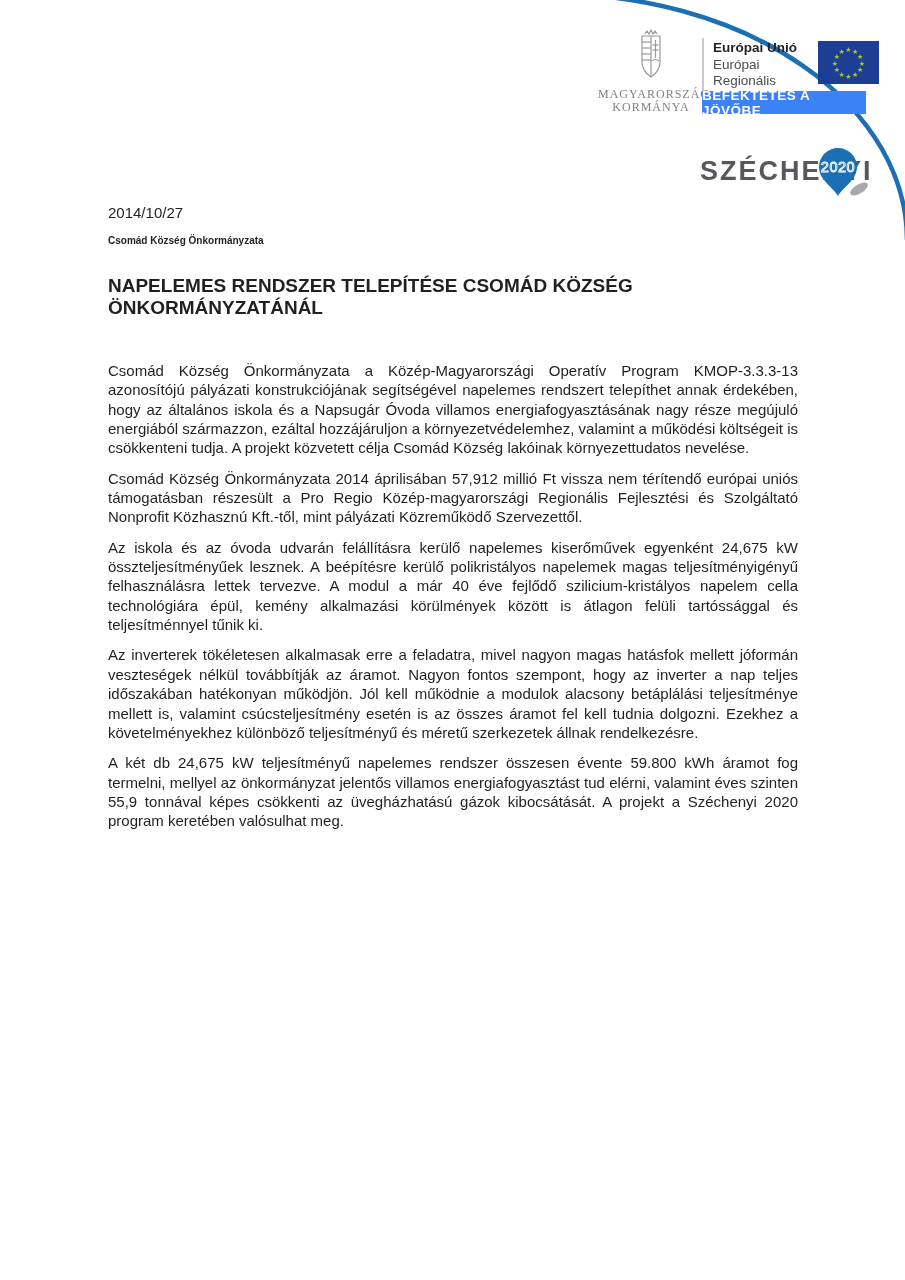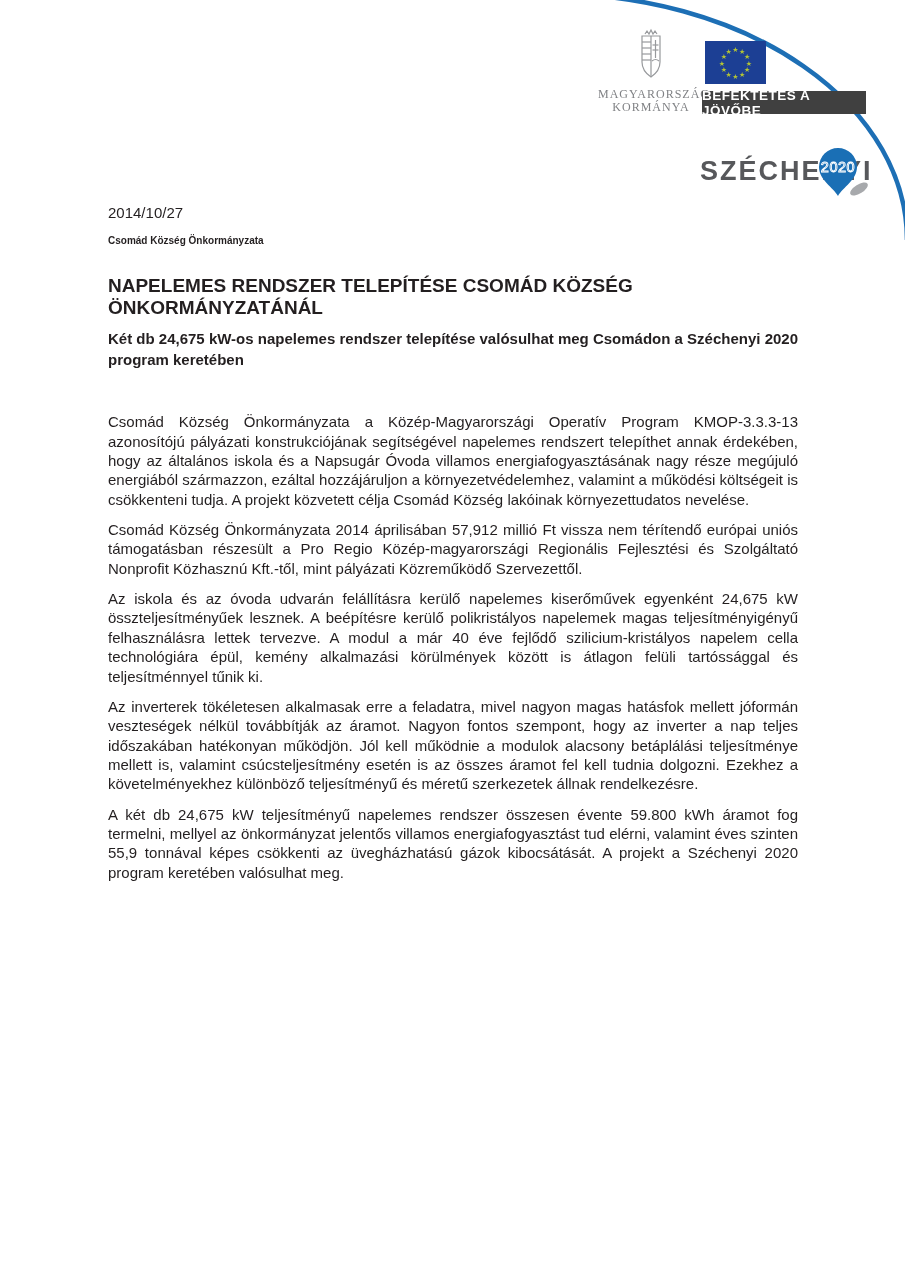--- a/index.html
+++ b/index.html
@@ -35,21 +35,21 @@
   .eu-flag {
     position:relative; width:61px; height:43px; margin-left:3px; margin-top:3px;
     background:#1c3f94;
   }
   .eu-flag .star {
     position:absolute; font-size:7px; line-height:7px;
     transform:translate(-50%,-50%);
   }
   .banner {
     position:absolute; left:702px; top:91px; width:164px; height:23px;
-    background:#404040; color:#ffffff;
+    background:#3b82f6; color:#ffffff;
     font-weight:bold; font-size:13.5px; letter-spacing:0.5px;
     display:flex; align-items:center; justify-content:center;
   }
 
   .szechenyi { position:absolute; left:700px; top:146px; width:180px; height:60px; }
   .szechenyi-text {
     position:absolute; left:0; top:10px;
     font-weight:bold; font-size:27px; letter-spacing:2px; color:#57585b;
   }
   .pin-svg { position:absolute; left:115px; top:0; }
@@ -98,20 +98,25 @@
         <path d="M20 33 q3.5 -3 7 0"></path>
       </g>
     </svg>
     <div class="gov-name">
       <div>MAGYARORSZÁG</div>
       <div>KORMÁNYA</div>
     </div>
   </div>
 
   <div class="eu-block">
+    <div class="eu-text">
+      <div class="eu-line1">Európai Unió</div>
+      <div>Európai Regionális</div>
+      <div>Fejlesztési Alap</div>
+    </div>
     <div class="eu-flag" style="background: rgb(28, 63, 148);">
         <span class="star" style="left: 30.5px; top: 8px; color: rgb(179, 196, 53);">★</span>
         <span class="star" style="left: 37.25px; top: 9.80866px; color: rgb(179, 196, 53);">★</span>
         <span class="star" style="left: 42.1913px; top: 14.75px; color: rgb(179, 196, 53);">★</span>
         <span class="star" style="left: 44px; top: 21.5px; color: rgb(179, 196, 53);">★</span>
         <span class="star" style="left: 42.1913px; top: 28.25px; color: rgb(179, 196, 53);">★</span>
         <span class="star" style="left: 37.25px; top: 33.1913px; color: rgb(179, 196, 53);">★</span>
         <span class="star" style="left: 30.5px; top: 35px; color: rgb(179, 196, 53);">★</span>
         <span class="star" style="left: 23.75px; top: 33.1913px; color: rgb(179, 196, 53);">★</span>
         <span class="star" style="left: 18.8087px; top: 28.25px; color: rgb(179, 196, 53);">★</span>
@@ -129,21 +134,20 @@
       <ellipse cx="44" cy="43" rx="10" ry="4.5" fill="#a7a9ac" transform="rotate(-32 44 43)"></ellipse>
       <path d="M23 50 C18 41 4 34 4 21 A19 19 0 1 1 42 21 C42 34 28 41 23 50 Z" fill="#1a6fb5"></path>
       <text x="23" y="26" text-anchor="middle" font-family="Liberation Sans, sans-serif" font-size="14.5" letter-spacing="0.5" fill="none" stroke="#ffffff" stroke-width="0.9">2020</text>
     </svg>
   </div>
 
   <div class="doc">
     <div class="doc-date">2014/10/27</div>
     <div class="doc-org">Csomád Község Önkormányzata</div>
     <h2 class="doc-subtitle">NAPELEMES RENDSZER TELEPÍTÉSE CSOMÁD KÖZSÉG ÖNKORMÁNYZATÁNÁL</h2>
-    <div class="doc-lead">Két db 24,675 kW-os napelemes rendszer telepítése valósulhat meg Csomádon a Széchenyi 2020 program keretében</div>
     <div class="doc-paragraphs">
       <p>Csomád Község Önkormányzata a Közép-Magyarországi Operatív Program KMOP-3.3.3-13 azonosítójú pályázati konstrukciójának segítségével napelemes rendszert telepíthet annak érdekében, hogy az általános iskola és a Napsugár Óvoda villamos energiafogyasztásának nagy része megújuló energiából származzon, ezáltal hozzájáruljon a környezetvédelemhez, valamint a működési költségeit is csökkenteni tudja. A projekt közvetett célja Csomád Község lakóinak környezettudatos nevelése.</p>
       <p>Csomád Község Önkormányzata 2014 áprilisában 57,912 millió Ft vissza nem térítendő európai uniós támogatásban részesült a Pro Regio Közép-magyarországi Regionális Fejlesztési és Szolgáltató Nonprofit Közhasznú Kft.-től, mint pályázati Közreműködő Szervezettől.</p>
       <p>Az iskola és az óvoda udvarán felállításra kerülő napelemes kiserőművek egyenként 24,675 kW összteljesítményűek lesznek. A beépítésre kerülő polikristályos napelemek magas teljesítményigényű felhasználásra lettek tervezve. A modul a már 40 éve fejlődő szilicium-kristályos napelem cella technológiára épül, kemény alkalmazási körülmények között is átlagon felüli tartóssággal és teljesítménnyel tűnik ki.</p>
       <p>Az inverterek tökéletesen alkalmasak erre a feladatra, mivel nagyon magas hatásfok mellett jóformán veszteségek nélkül továbbítják az áramot. Nagyon fontos szempont, hogy az inverter a nap teljes időszakában hatékonyan működjön. Jól kell működnie a modulok alacsony betáplálási teljesítménye mellett is, valamint csúcsteljesítmény esetén is az összes áramot fel kell tudnia dolgozni. Ezekhez a követelményekhez különböző teljesítményű és méretű szerkezetek állnak rendelkezésre.</p>
       <p>A két db 24,675 kW teljesítményű napelemes rendszer összesen évente 59.800 kWh áramot fog termelni, mellyel az önkormányzat jelentős villamos energiafogyasztást tud elérni, valamint éves szinten 55,9 tonnával képes csökkenti az üvegházhatású gázok kibocsátását. A projekt a Széchenyi 2020 program keretében valósulhat meg.</p>
     </div>
   </div>
 
 </div>

